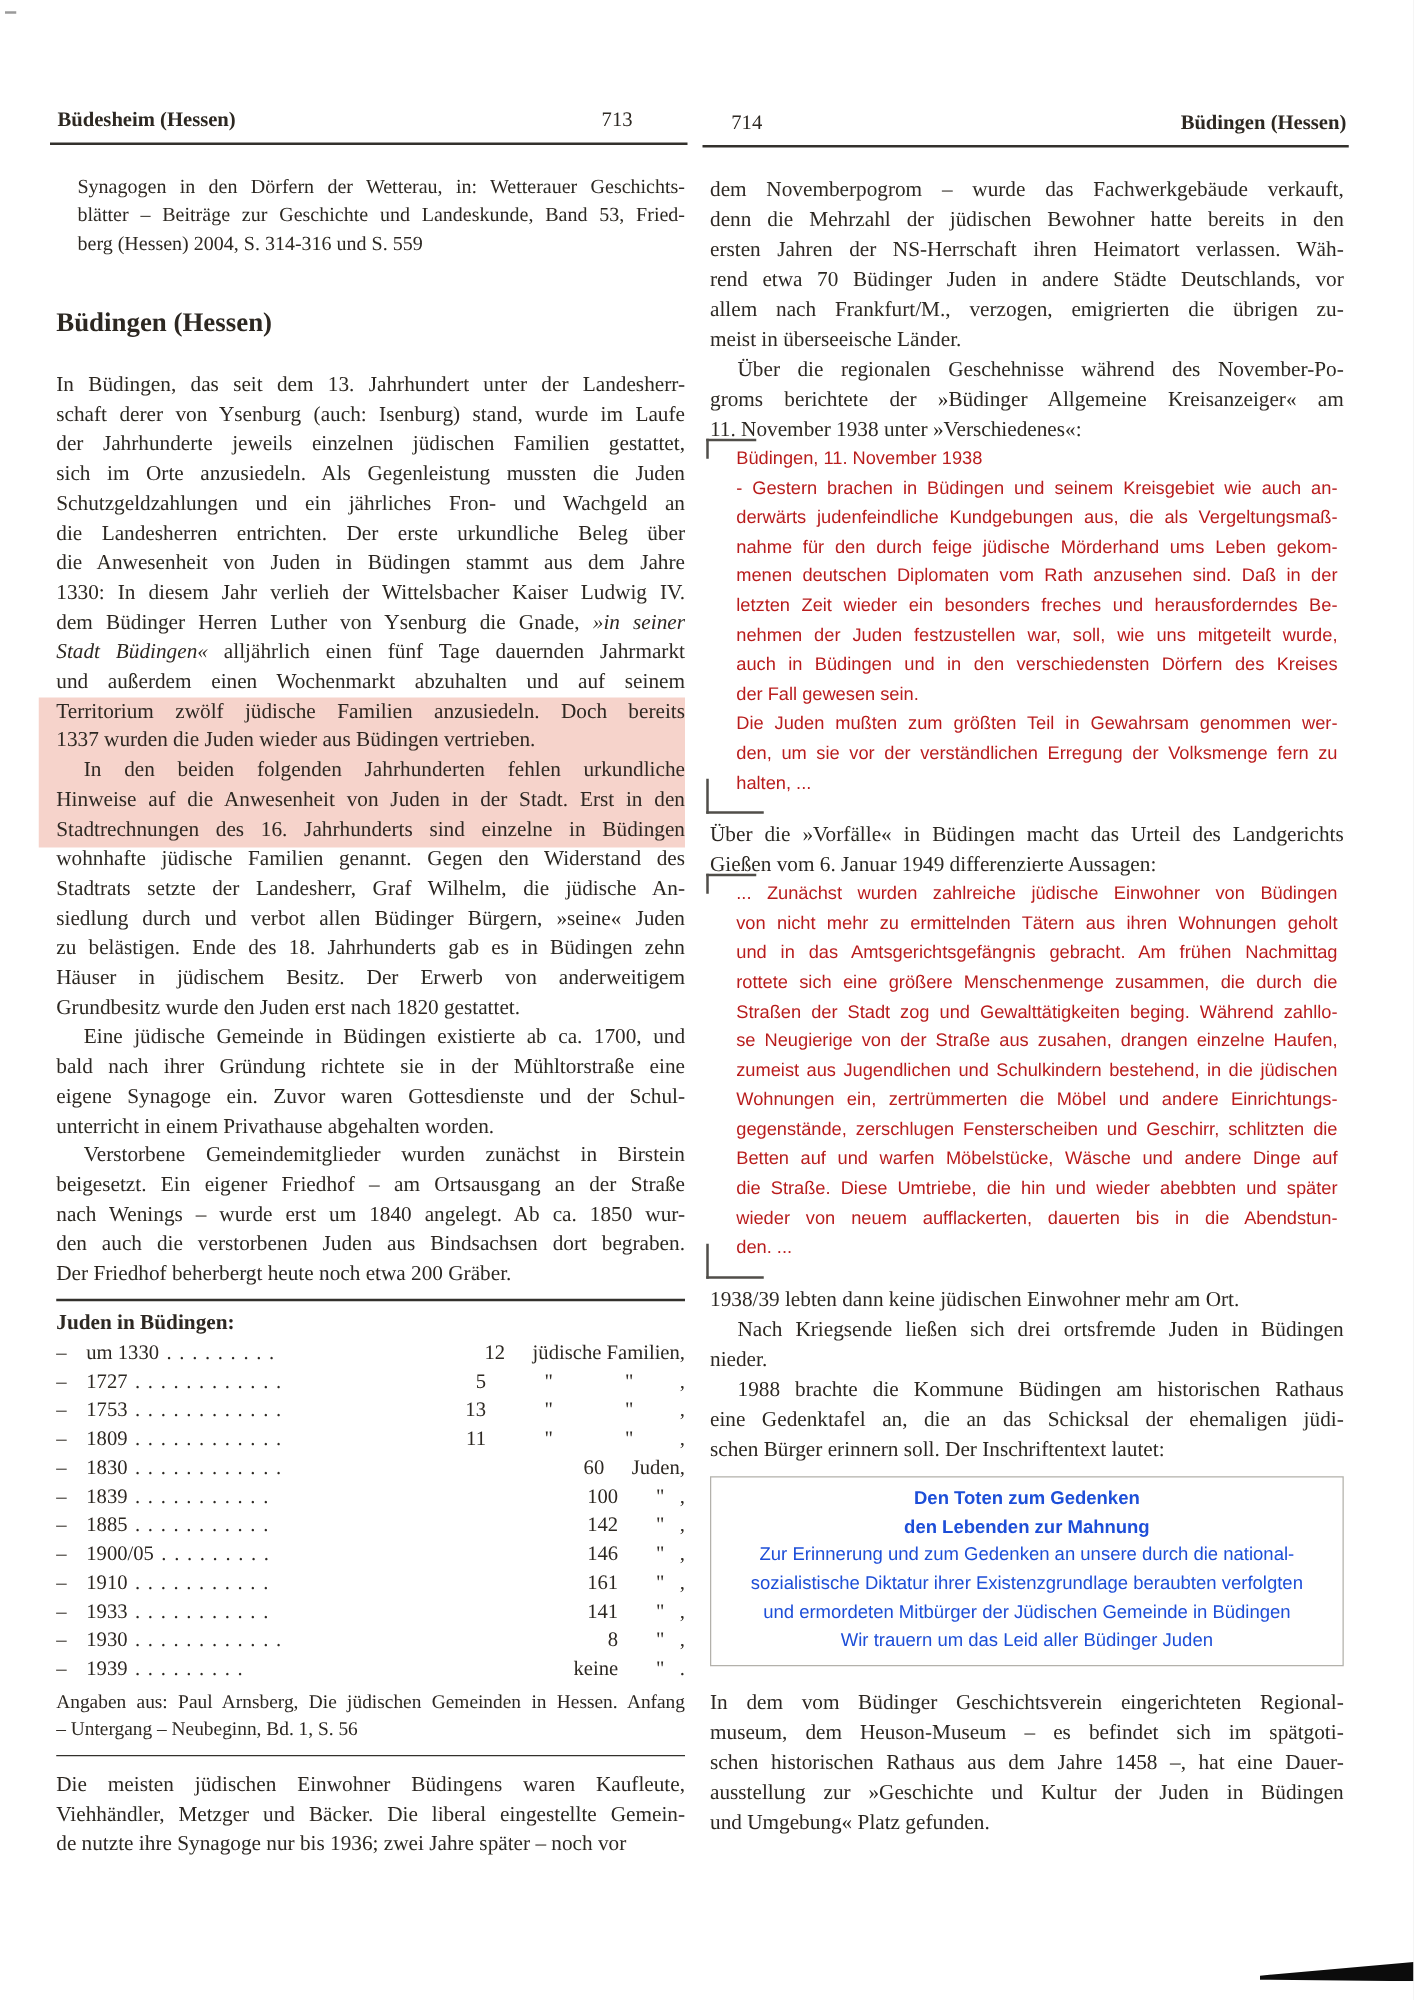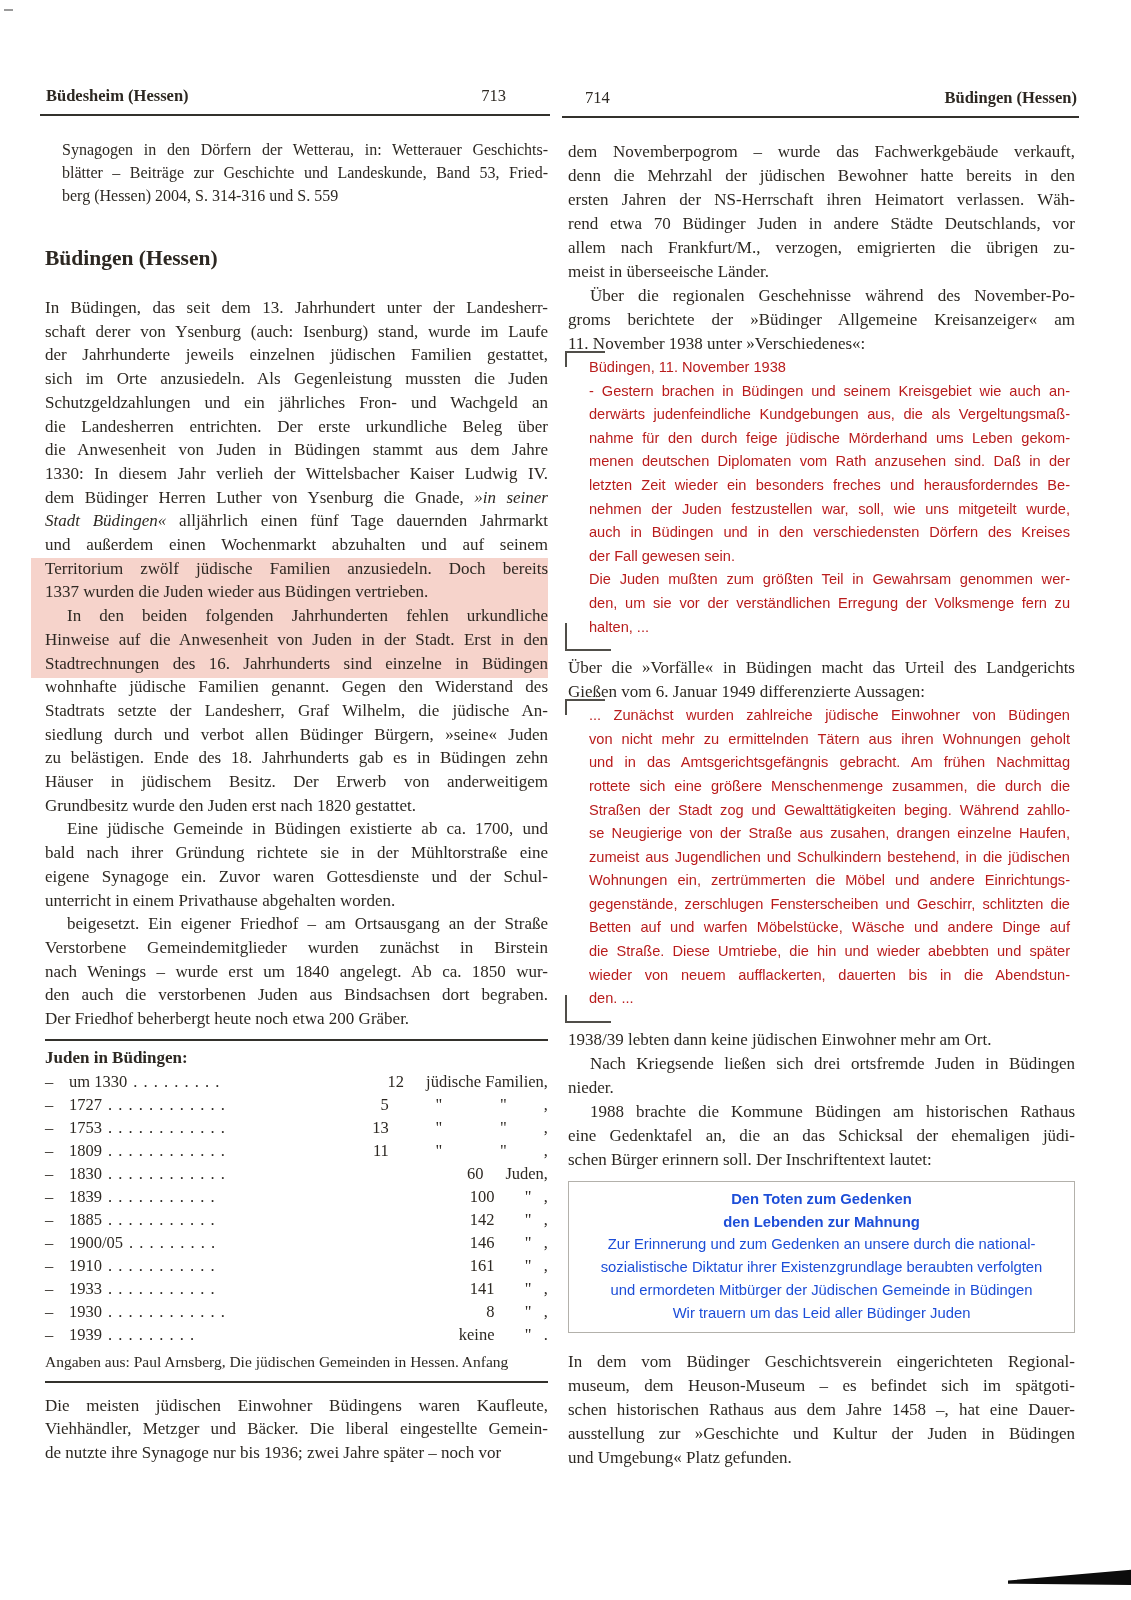--- a/index.html
+++ b/index.html
@@ -124,22 +124,22 @@
         <div class="jline"><span>Häuser in jüdischem Besitz. Der Erwerb von anderweitigem</span></div>
         <div class="jline"><span>Grundbesitz wurde den Juden erst nach 1820 gestattet.</span></div>
       </div>
     <div class="para indent">
         <div class="jline"><span>Eine jüdische Gemeinde in Büdingen existierte ab ca. 1700, und</span></div>
         <div class="jline"><span>bald nach ihrer Gründung richtete sie in der Mühltorstraße eine</span></div>
         <div class="jline"><span>eigene Synagoge ein. Zuvor waren Gottesdienste und der Schul-</span></div>
         <div class="jline"><span>unterricht in einem Privathause abgehalten worden.</span></div>
       </div>
     <div class="para indent">
+        <div class="jline"><span>Verstorbene Gemeindemitglieder wurden zunächst in Birstein</span></div>
         <div class="jline"><span>beigesetzt. Ein eigener Friedhof – am Ortsausgang an der Straße</span></div>
-        <div class="jline"><span>Verstorbene Gemeindemitglieder wurden zunächst in Birstein</span></div>
         <div class="jline"><span>nach Wenings – wurde erst um 1840 angelegt. Ab ca. 1850 wur-</span></div>
         <div class="jline"><span>den auch die verstorbenen Juden aus Bindsachsen dort begraben.</span></div>
         <div class="jline"><span>Der Friedhof beherbergt heute noch etwa 200 Gräber.</span></div>
       </div>
 
     <div class="thinrule"></div>
 
     <div class="census">
       <div class="census-title">Juden in Büdingen:</div>
       <div>
@@ -223,20 +223,21 @@
           <div class="c-row">
             <span class="c-dash">–</span>
             <span class="c-year">1939</span>
             <span class="c-dots">. . . . . . . . .</span>
             <span class="c-val">keine</span>
             <span class="c-unit">  "   .</span>
           </div>
         </div>
       <div class="para source">
           <div class="jline"><span>Angaben aus: Paul Arnsberg, Die jüdischen Gemeinden in Hessen. Anfang</span></div>
+          <div class="jline"><span>– Untergang – Neubeginn, Bd. 1, S. 56</span></div>
         </div>
     </div>
 
     <div class="thinrule"></div>
 
     <div class="para lastpara">
         <div class="jline"><span>Die meisten jüdischen Einwohner Büdingens waren Kaufleute,</span></div>
         <div class="jline"><span>Viehhändler, Metzger und Bäcker. Die liberal eingestellte Gemein-</span></div>
         <div class="jline"><span>de nutzte ihre Synagoge nur bis 1936; zwei Jahre später – noch vor</span></div>
       </div>

